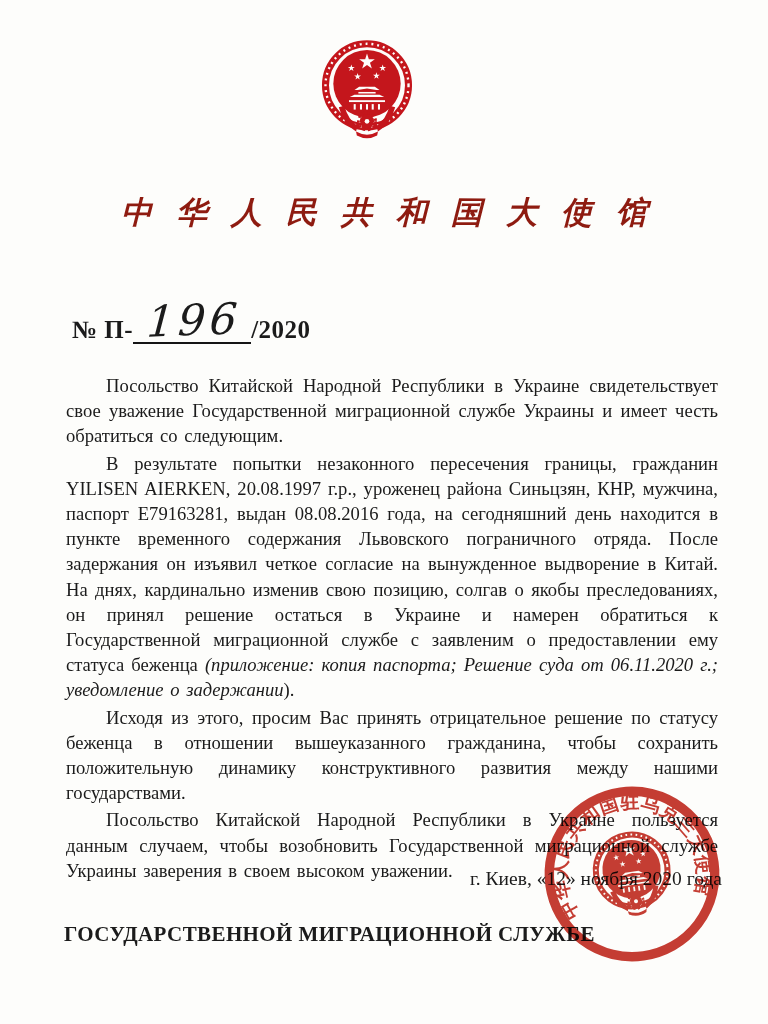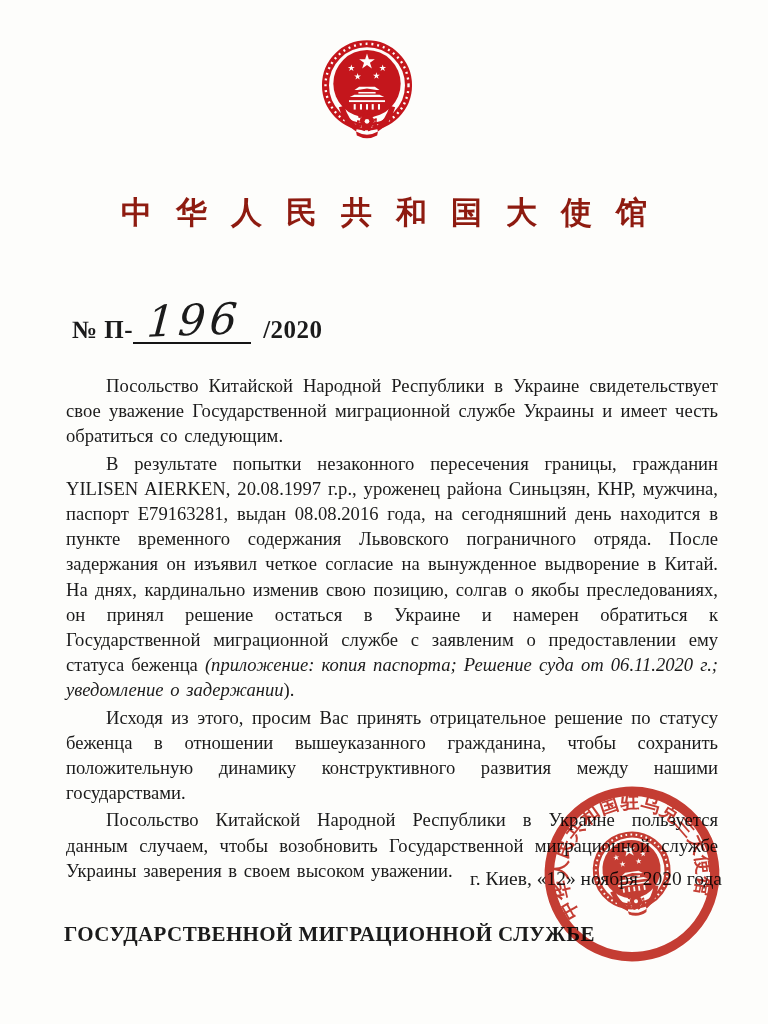--- a/index.html
+++ b/index.html
@@ -25,41 +25,42 @@
   .cn-title{
     position:absolute;left:0;right:0;top:192px;
     text-align:center;
     font-family:"DejaVu Sans", sans-serif;
     font-weight:600;
     font-size:31px;
     letter-spacing:24px;
     padding-left:24px;
     color:var(--title-red);
     white-space:nowrap;
+    font-style:italic;
   }
   .ref-line{
     position:absolute;left:72px;top:292px;height:52px;
     font-weight:bold;font-size:25px;letter-spacing:0.5px;
     display:flex;align-items:flex-end;
   }
   .ref-label{line-height:1;padding-bottom:2px;}
   .ref-underline{
     position:relative;display:inline-block;
     width:118px;height:50px;
     border-bottom:2.5px solid #151515;
   }
   .ref-number{
     position:absolute;left:14px;bottom:0px;
     font-family:"DejaVu Serif", serif;
     font-style:italic;font-weight:400;
     font-size:43px;line-height:1;
     transform:rotate(-2deg) skewX(-6deg);
     letter-spacing:4px;
   }
-  .ref-year{line-height:1;padding-bottom:2px;margin-left:12px;}
+  .ref-year{line-height:1;padding-bottom:2px;}
   .body-text{
     position:absolute;left:64px;top:371px;width:656px;
     font-size:18.6px;line-height:25.2px;
     text-align:justify;
   }
   .body-text p{margin:2px;text-indent:40px;word-spacing:2px;}
   .italic{font-style:italic;}
   .date-line{
     position:absolute;right:46px;top:868px;
     font-size:19.5px;z-index:1;white-space:nowrap;

